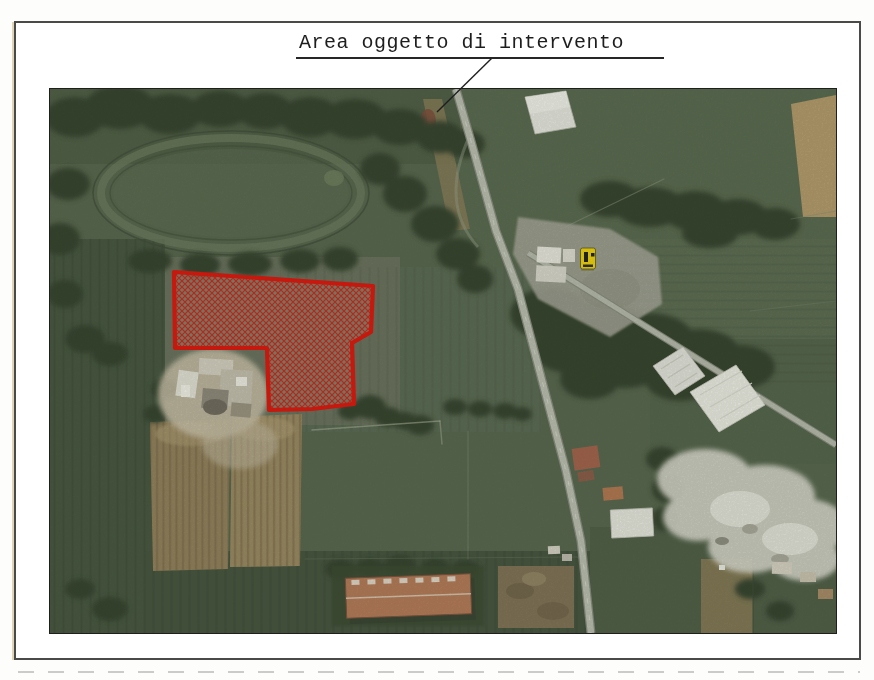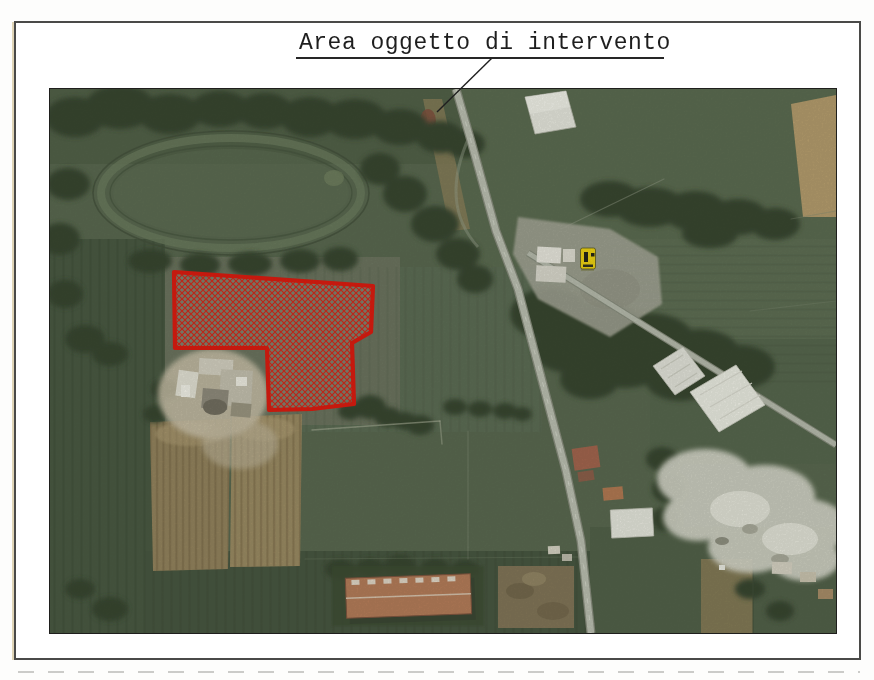--- a/index.html
+++ b/index.html
@@ -3,21 +3,21 @@
 <meta charset="utf-8">
 <style>
   html,body{margin:0;padding:0;background:#ffffff;}
   .stage{position:relative;width:874px;height:680px;background:#fdfdfc;overflow:hidden;
          font-family:"Liberation Mono","DejaVu Sans Mono",monospace;}
   .page-border{position:absolute;left:14px;top:21px;width:847px;height:639px;
                border:2px solid #4a4a48;box-sizing:border-box;background:#ffffff;}
   .edge-tint{position:absolute;left:12px;top:22px;width:2px;height:638px;background:#c9b57e;opacity:.55;}
   .scan-dashes{position:absolute;left:18px;top:671px;width:842px;height:2px;opacity:.5;
     background:repeating-linear-gradient(90deg,#9a9a96 0 16px,transparent 16px 30px);}
-  .caption{position:absolute;left:299px;top:30px;z-index:6;font-size:23px;line-height:26px;
+  .caption{position:absolute;left:299px;top:30px;z-index:6;font-size:20px;line-height:26px;
            letter-spacing:.5px;color:#1e1e1e;white-space:nowrap;}
   .caption-underline{position:absolute;left:296px;top:57px;width:368px;height:2px;background:#262626;z-index:6;}
   .leader{position:absolute;left:0;top:0;z-index:5;pointer-events:none;}
   .photo{position:absolute;left:49px;top:88px;width:786px;height:544px;border:1px solid #1f1f1d;
          background:#55644c;z-index:1;}
   .photo svg{display:block;}
 </style>
 </head>
 <body>
 

